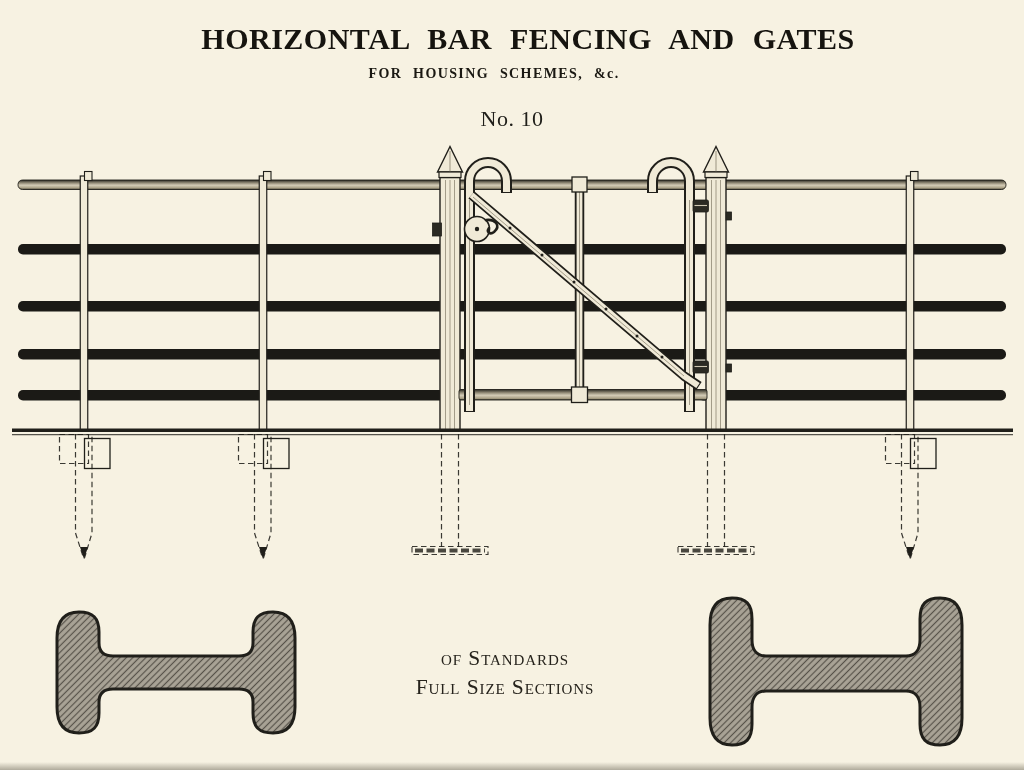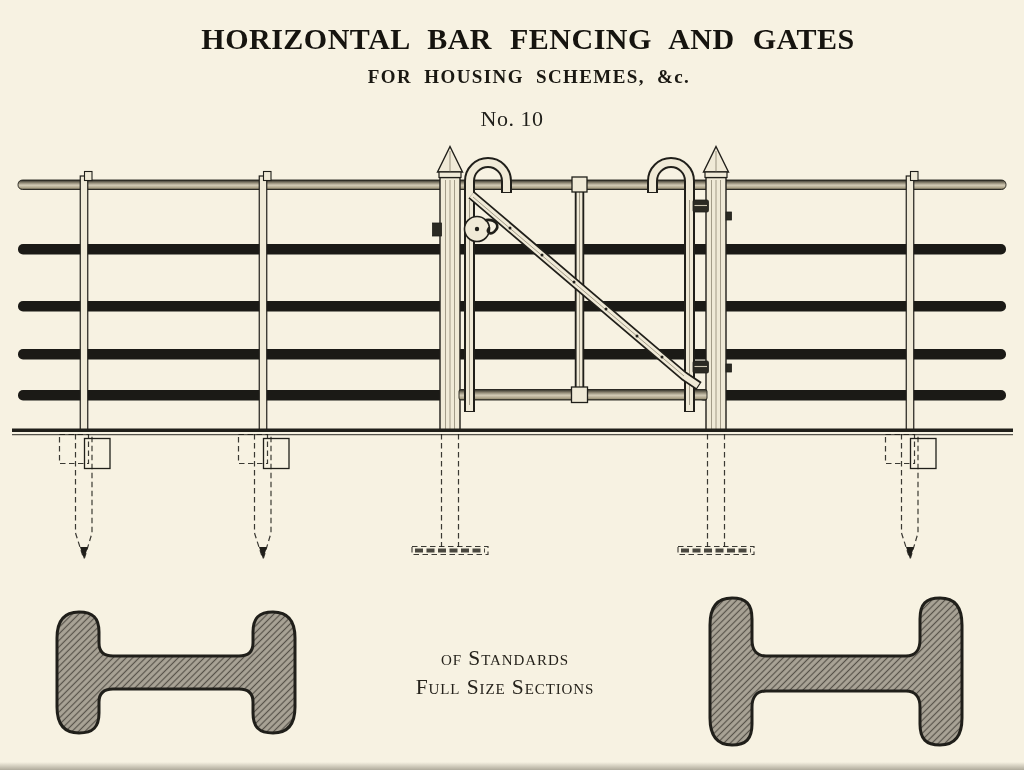--- a/index.html
+++ b/index.html
@@ -11,23 +11,22 @@
     color:var(--ink,#201f1a);
   }
   .title{
     position:absolute;top:22px;left:0;width:1024px;text-align:center;
     font-size:30px;font-weight:700;letter-spacing:.5px;word-spacing:10px;
     color:#16140f;
     padding-left:16px;
   }
   .subtitle{
     position:absolute;top:66px;left:0;width:988px;text-align:center;
-    font-size:19px;font-weight:700;letter-spacing:1.4px;word-spacing:6px;
+    font-size:14px;font-weight:700;letter-spacing:1.4px;word-spacing:6px;
     color:#1a1812;
-    padding-left:35px;
   }
   .design-no{
     position:absolute;top:106px;left:0;width:1024px;text-align:center;
     font-size:22px;font-weight:400;letter-spacing:.5px;
   }
   .caption{
     position:absolute;top:644px;left:350px;width:310px;text-align:center;
     font-variant:small-caps;font-size:21.5px;line-height:29px;letter-spacing:.9px;
     color:#26231c;
   }

